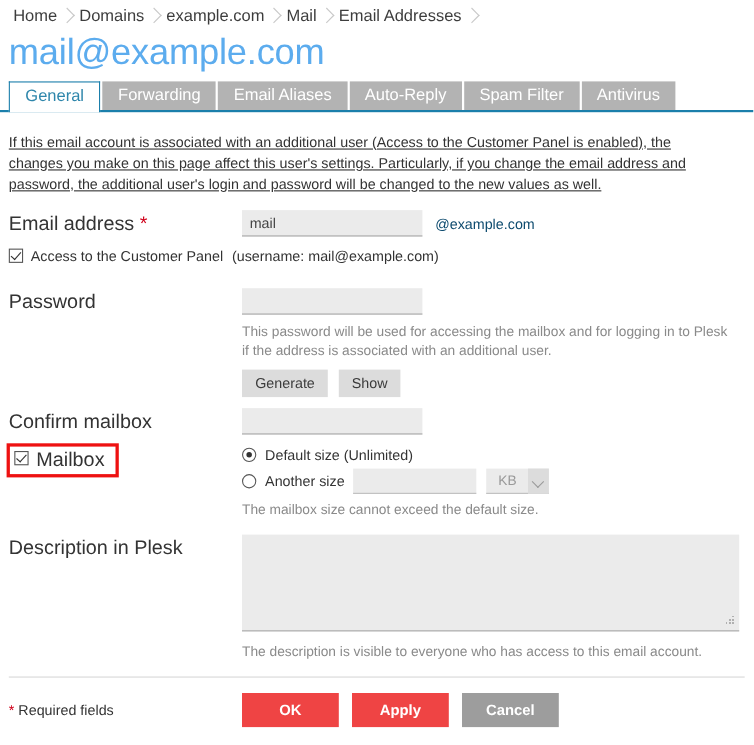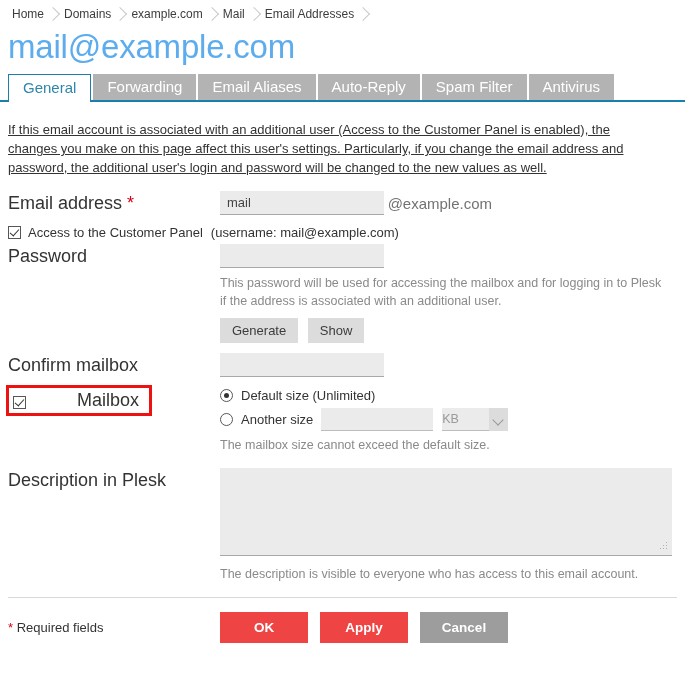--- a/index.html
+++ b/index.html
@@ -12,21 +12,21 @@
     color: #333333;
     overflow: hidden;
   }
 
   
   .breadcrumb {
     display: flex;
     align-items: center;
     height: 28px;
     padding-left: 6px;
-    font-size: 12px;
+    font-size: 15px;
   }
   .crumb {
     position: relative;
     display: flex;
     align-items: center;
     height: 28px;
     padding: 0 14px 0 6px;
     color: #3d3d3d;
     white-space: nowrap;
     text-decoration: none;
@@ -119,22 +119,23 @@
     border: none;
     border-bottom: 1px solid #a8a8a8;
     padding: 0 7px;
     font-family: "Liberation Sans", sans-serif;
     font-size: 13px;
     color: #444;
     outline: none;
     vertical-align: middle;
   }
   .suffix {
-    font-size: 15px;
-    color: #737373;
+    font-size: 13px;
+    color: #0c4a6e;
+    margin-left: 8px;
     vertical-align: middle;
   }
   .hint {
     color: #8a8a8a;
     font-size: 12.5px;
     line-height: 18px;
     margin-top: 6px;
     max-width: 450px;
   }
   .btn-gray {
@@ -207,21 +208,22 @@
   }
   .unit-sel {
     display: inline-flex;
     align-items: center;
     height: 23px;
     margin-left: 9px;
     background: #ebebeb;
     border-bottom: 1px solid #bdbdbd;
   }
   .unit-sel .txt {
-    width: 47px;
+    width: 38px;
+    text-align: center;
     color: #9a9a9a;
     font-size: 12.5px;
   }
   .unit-sel .arrow {
     width: 19px; height: 23px;
     background: #dcdcdc;
     position: relative;
   }
   .unit-sel .arrow::after {
     content: "";
@@ -230,25 +232,24 @@
     width: 7px; height: 7px;
     border-left: 1px solid #999;
     border-bottom: 1px solid #999;
     transform: rotate(-45deg);
   }
 
   
   .hl-wrap {
     position: relative;
     display: inline-flex;
-    align-items: flex-end;
+    align-items: flex-start;
     border: 3px solid #ee1111;
     padding: 4px 10px 4px 4px;
     margin-left: -2px;
-    gap: 44px;
   }
 
   
   .ta-wrap { position: relative; display: inline-block; }
   textarea.tarea {
     width: 452px;
     height: 88px;
     background: #ebebeb;
     border: none;
     border-bottom: 1px solid #a8a8a8;
@@ -332,21 +333,21 @@
     <div class="lbl">
       <span>Email address</span>
       <span class="req">*</span>
     </div>
     <div class="fld">
       <input class="tbox" type="text" value="mail" style="">
       <span class="suffix">@example.com</span>
     </div>
   </div>
 
-  <div class="row" style="margin-bottom:4px;">
+  <div class="row" style="margin-bottom:22px;">
     <div class="cbline">
       <span class="cbox checked"></span>
       <span>Access to the Customer Panel</span>
       <span style="margin-left:8px;">(username: mail@example.com)</span>
     </div>
   </div>
 
   <div class="row">
     <div class="lbl">Password</div>
     <div class="fld">

